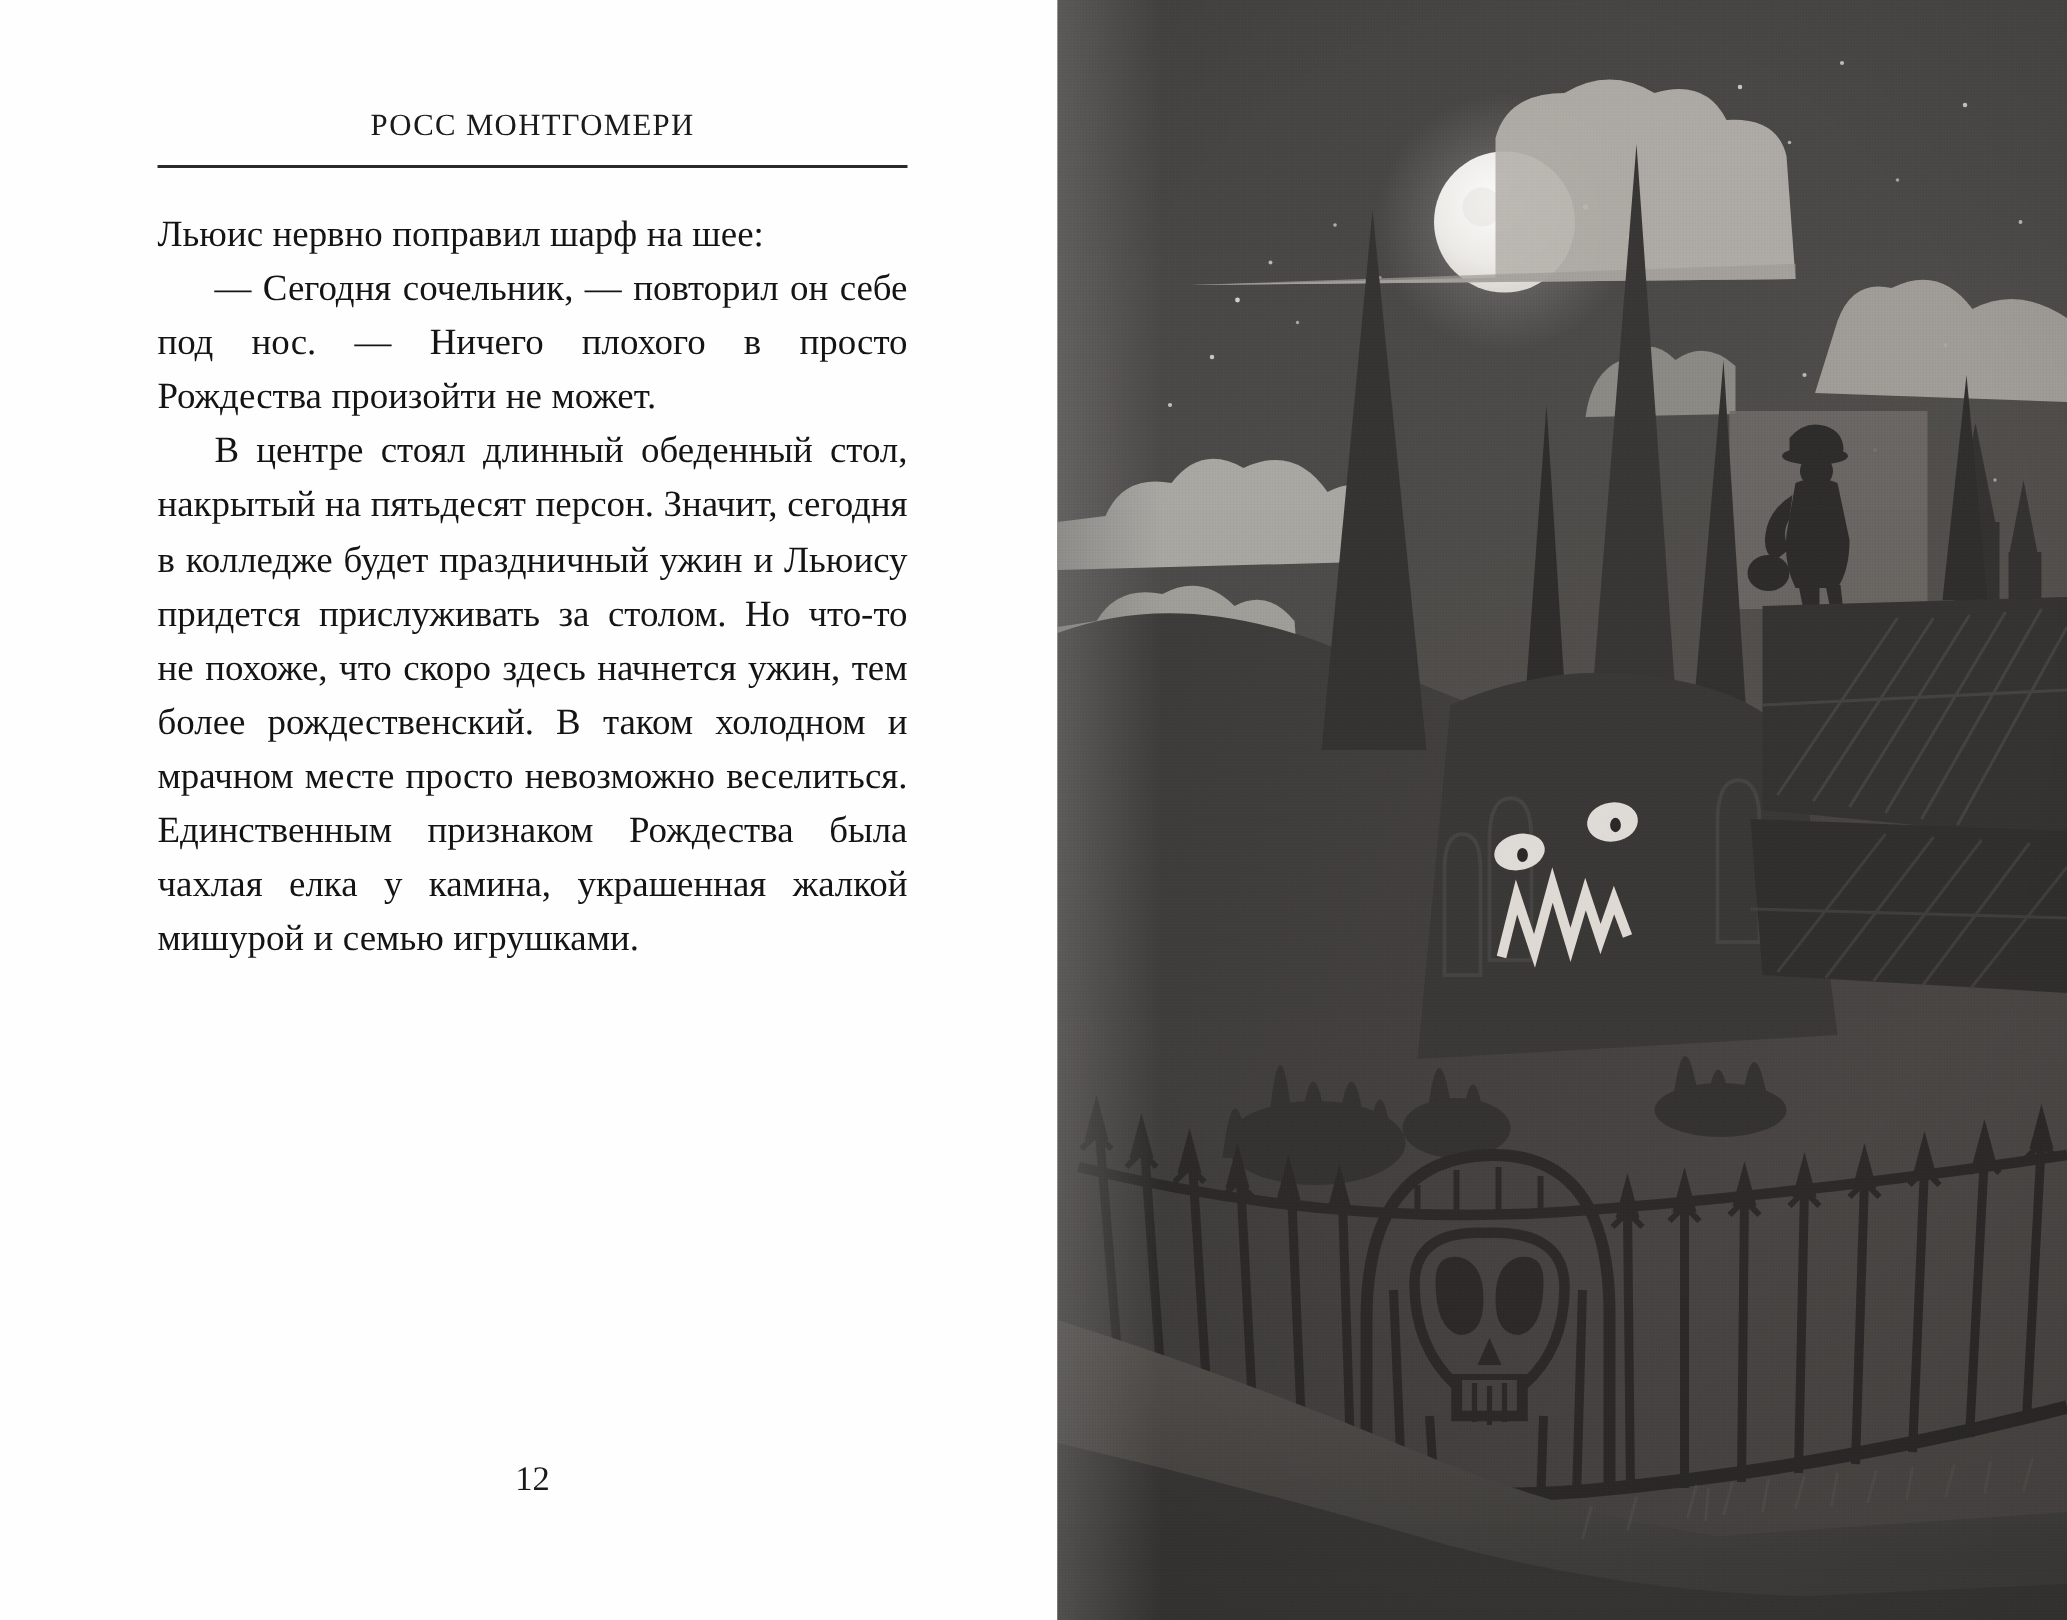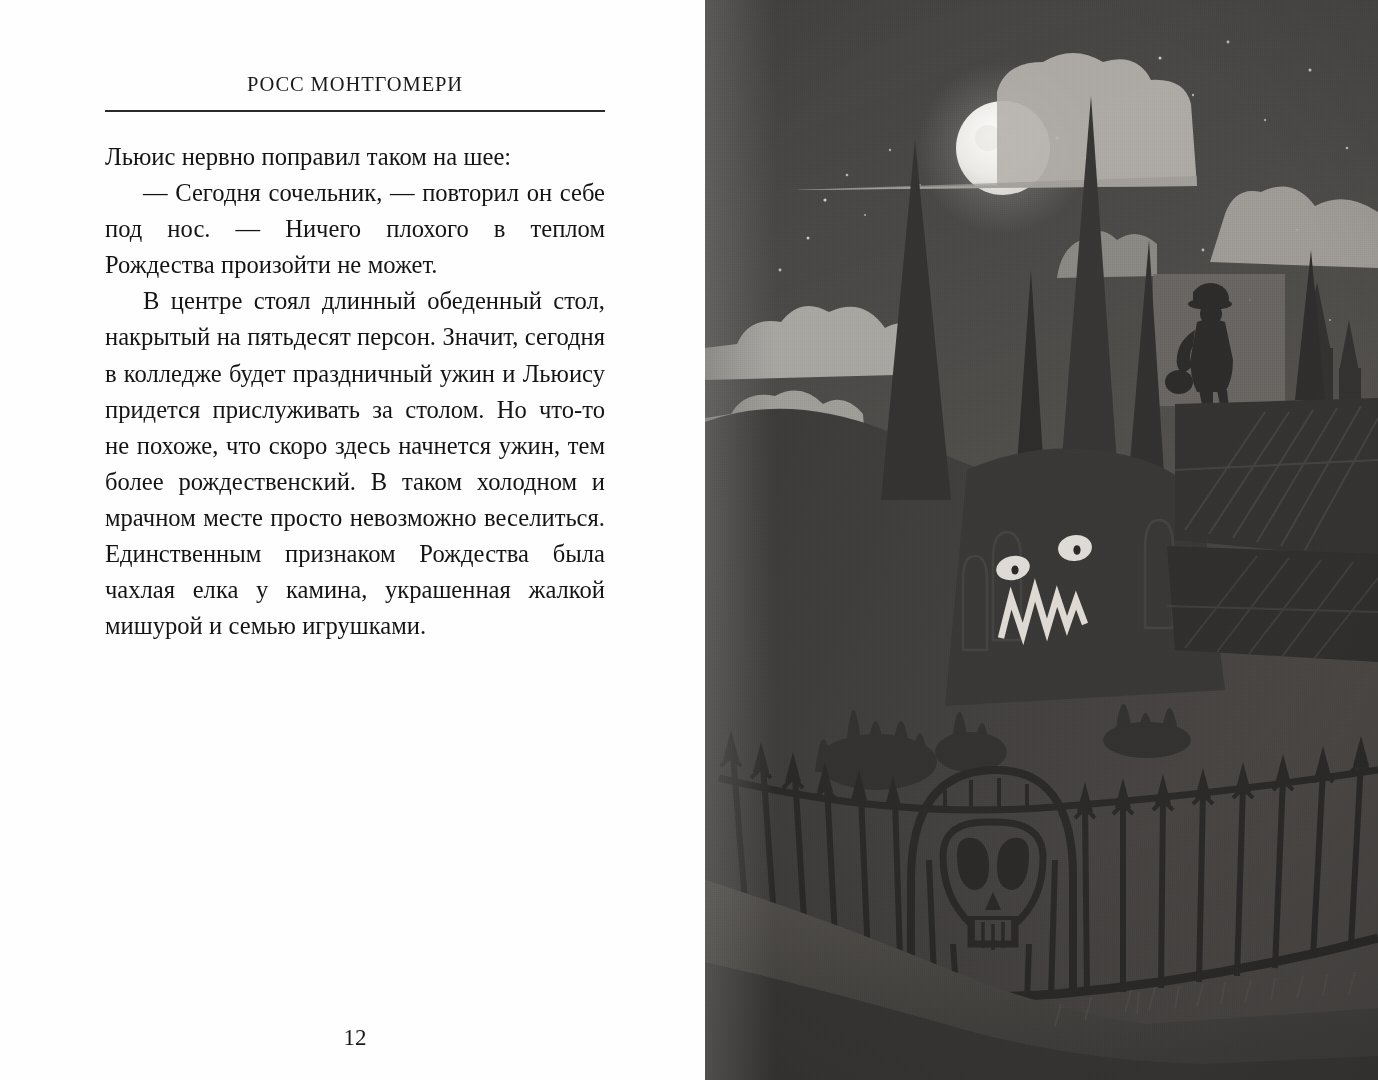--- a/index.html
+++ b/index.html
@@ -68,21 +68,21 @@
     text-align: justify;
     text-indent: 38px;
     hyphens: manual;
     word-spacing: 0.2px;
   }
   .para.noindent { text-indent: 0; }
 
   .folio {
     position: absolute;
     left: 105px;
-    top: 1025px;
+    top: 973px;
     width: 500px;
     text-align: center;
     font-size: 23px;
     color: #1a1a1a;
   }
 
   
   .illus-page {
     position: absolute;
     left: 705px;
@@ -133,22 +133,22 @@
 <div class="spread">
 
   <div class="text-page">
 
     <div class="page-header">
       <div class="running-head">РОСС МОНТГОМЕРИ</div>
     </div>
     <div class="head-rule"></div>
 
     <div class="body-col">
-      <p class="para noindent">Льюис нервно поправил таком на шее:</p>
-      <p class="para">— Сегодня сочельник, — повторил он себе под нос. — Ничего плохого в теплом Рождества произойти не может.</p>
+      <p class="para noindent">Льюис нервно поправил шарф на шее:</p>
+      <p class="para">— Сегодня сочельник, — повторил он себе под нос. — Ничего плохого в просто Рождества произойти не может.</p>
       <p class="para">В центре стоял длинный обеденный стол, накрытый на пятьдесят персон. Значит, сегодня в колледже будет праздничный ужин и Льюису придется прислуживать за столом. Но что-то не похоже, что скоро здесь начнется ужин, тем более рождественский. В таком холодном и мрачном месте просто невозможно веселиться. Единственным признаком Рождества была чахлая елка у камина, украшенная жалкой мишурой и семью игрушками.</p>
     </div>
 
     <div class="folio">12</div>
   </div>
 
   <div class="illus-page">
 
     <svg class="illus-svg" viewBox="0 0 673 1080" preserveAspectRatio="none">
       <defs>

